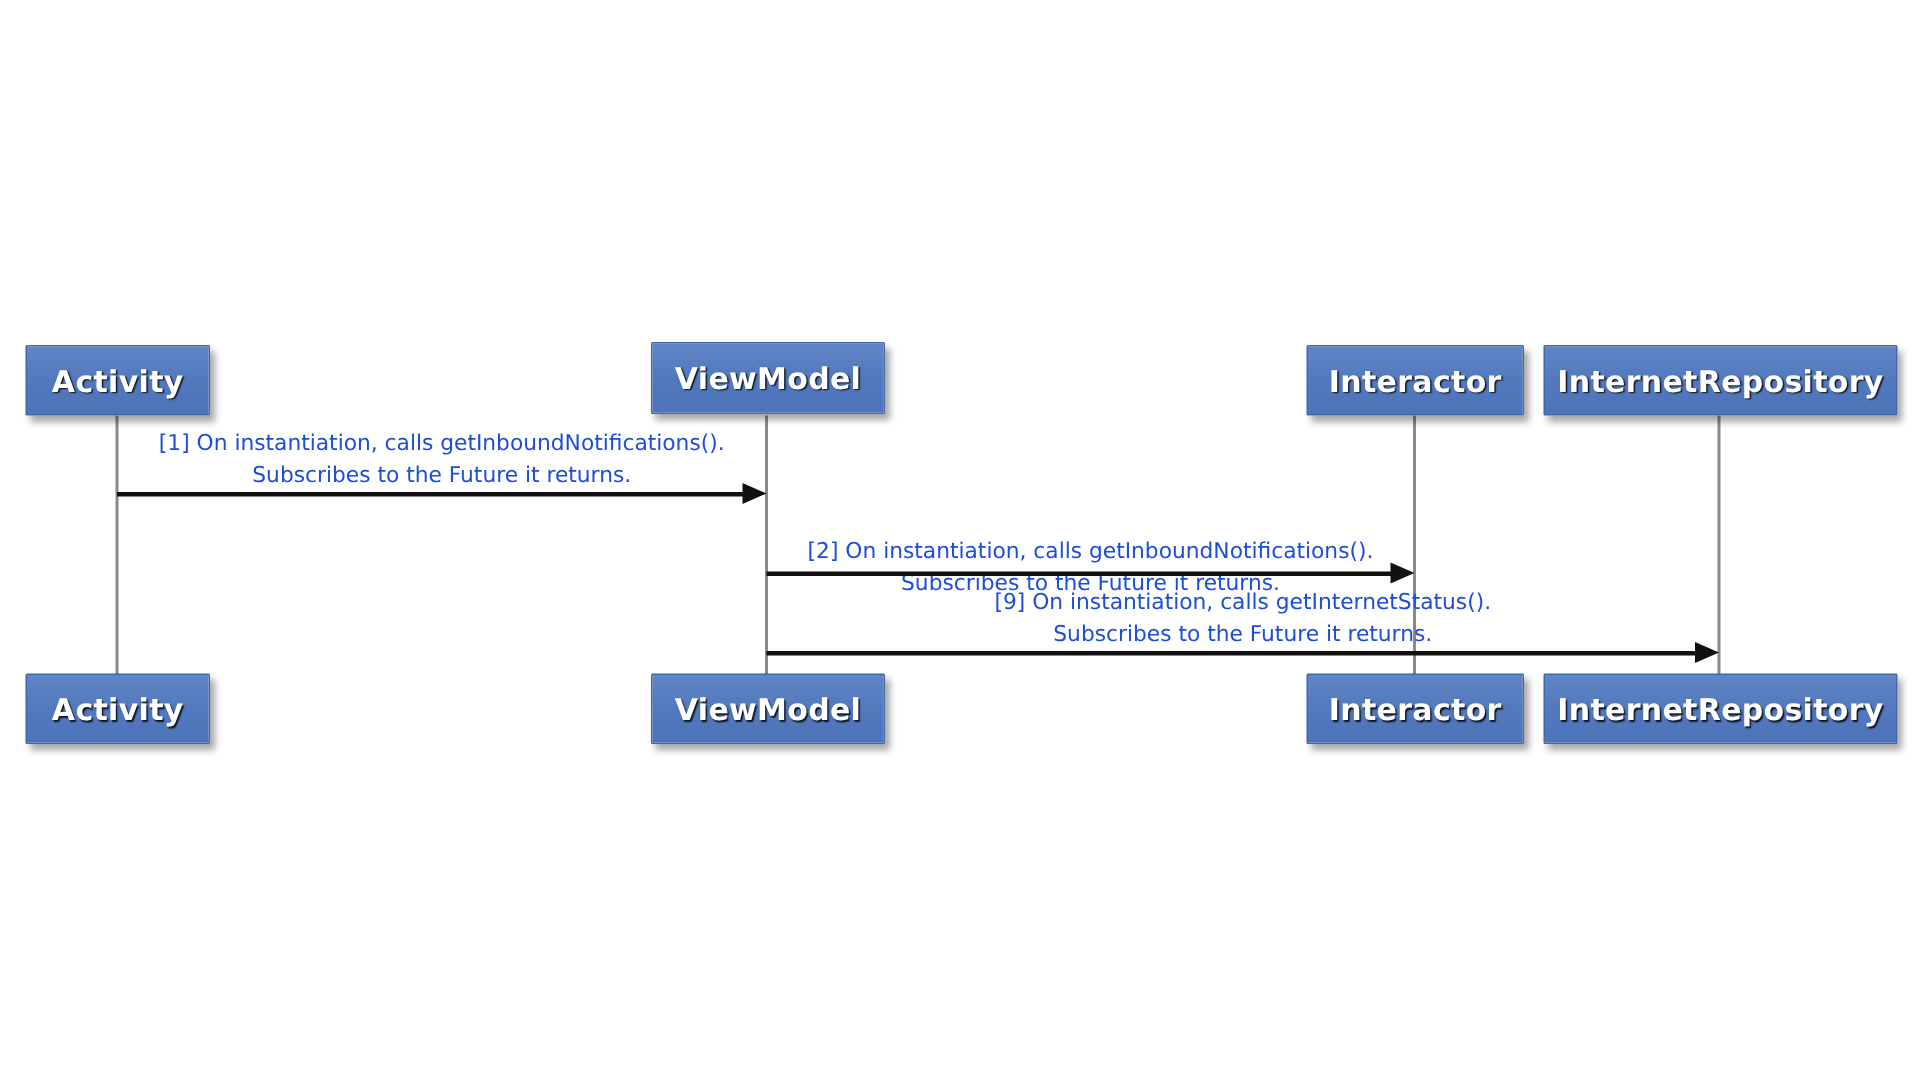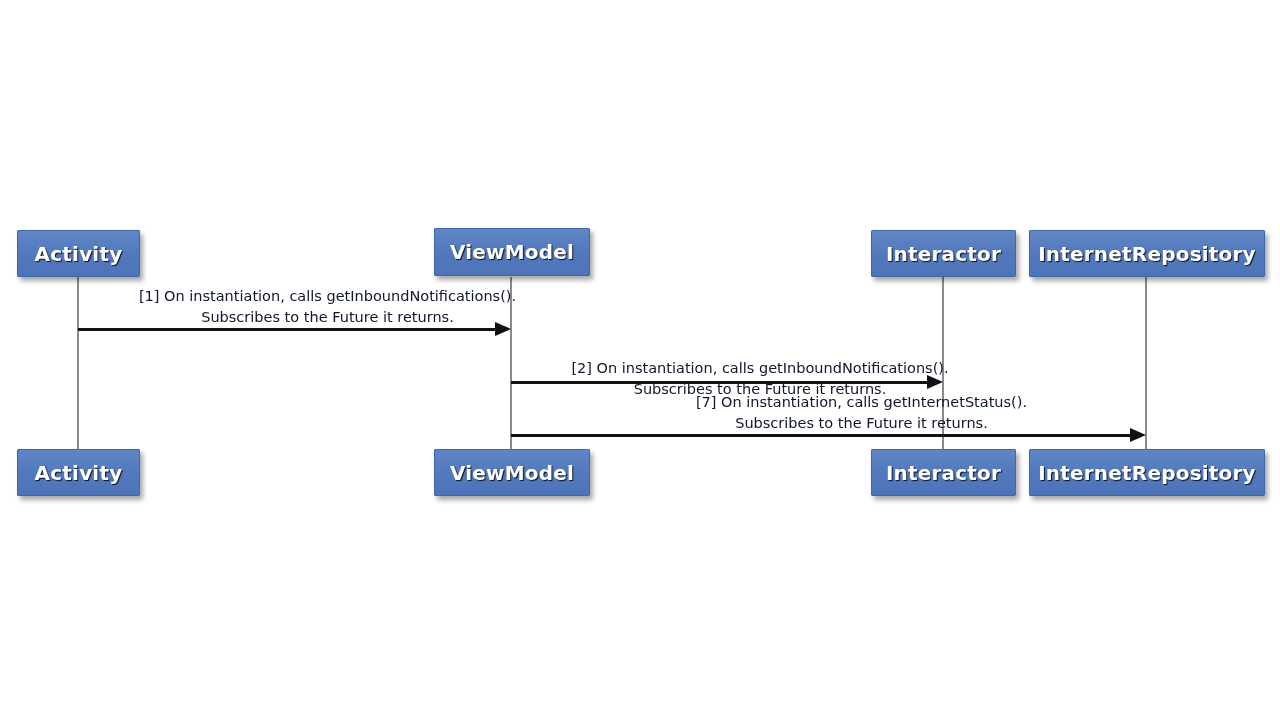--- a/index.html
+++ b/index.html
@@ -61,25 +61,24 @@
     position: absolute;
     width: 0;
     height: 0;
     border-top: 7px solid transparent;
     border-bottom: 7px solid transparent;
     border-left: 16px solid #111111;
   }
   .message-label {
     position: absolute;
     text-align: center;
-    color: #0f172a;
+    color: #1d4ed8;
     font-size: 14.5px;
     line-height: 21px;
     white-space: nowrap;
-    padding-left: 33px;
   }
   .message-label .label-line {
     display: block;
   }
 </style>
 </head>
 <body>
 
 <div id="diagram-canvas">
 
@@ -112,21 +111,21 @@
   <div class="message-arrowhead" style="left:495px; top:322px;"></div>
 
   <div class="message-label" style="left:511px; top:358px; width:432px;">
     <span class="label-line">[2] On instantiation, calls getInboundNotifications().</span>
     <span class="label-line">Subscribes to the Future it returns.</span>
   </div>
   <div class="message-line" style="left:511px; top:381px; width:419px;"></div>
   <div class="message-arrowhead" style="left:927px; top:375px;"></div>
 
   <div class="message-label" style="left:511px; top:392px; width:635px;">
-    <span class="label-line">[7] On instantiation, calls getInternetStatus().</span>
+    <span class="label-line">[9] On instantiation, calls getInternetStatus().</span>
     <span class="label-line">Subscribes to the Future it returns.</span>
   </div>
   <div class="message-line" style="left:511px; top:434px; width:622px;"></div>
   <div class="message-arrowhead" style="left:1130px; top:428px;"></div>
 
   <div class="participant-box" style="left:17px; top:449px; width:123px; height:47px;">
     <span class="participant-label">Activity</span>
   </div>
 
   <div class="participant-box" style="left:434px; top:449px; width:156px; height:47px;">

